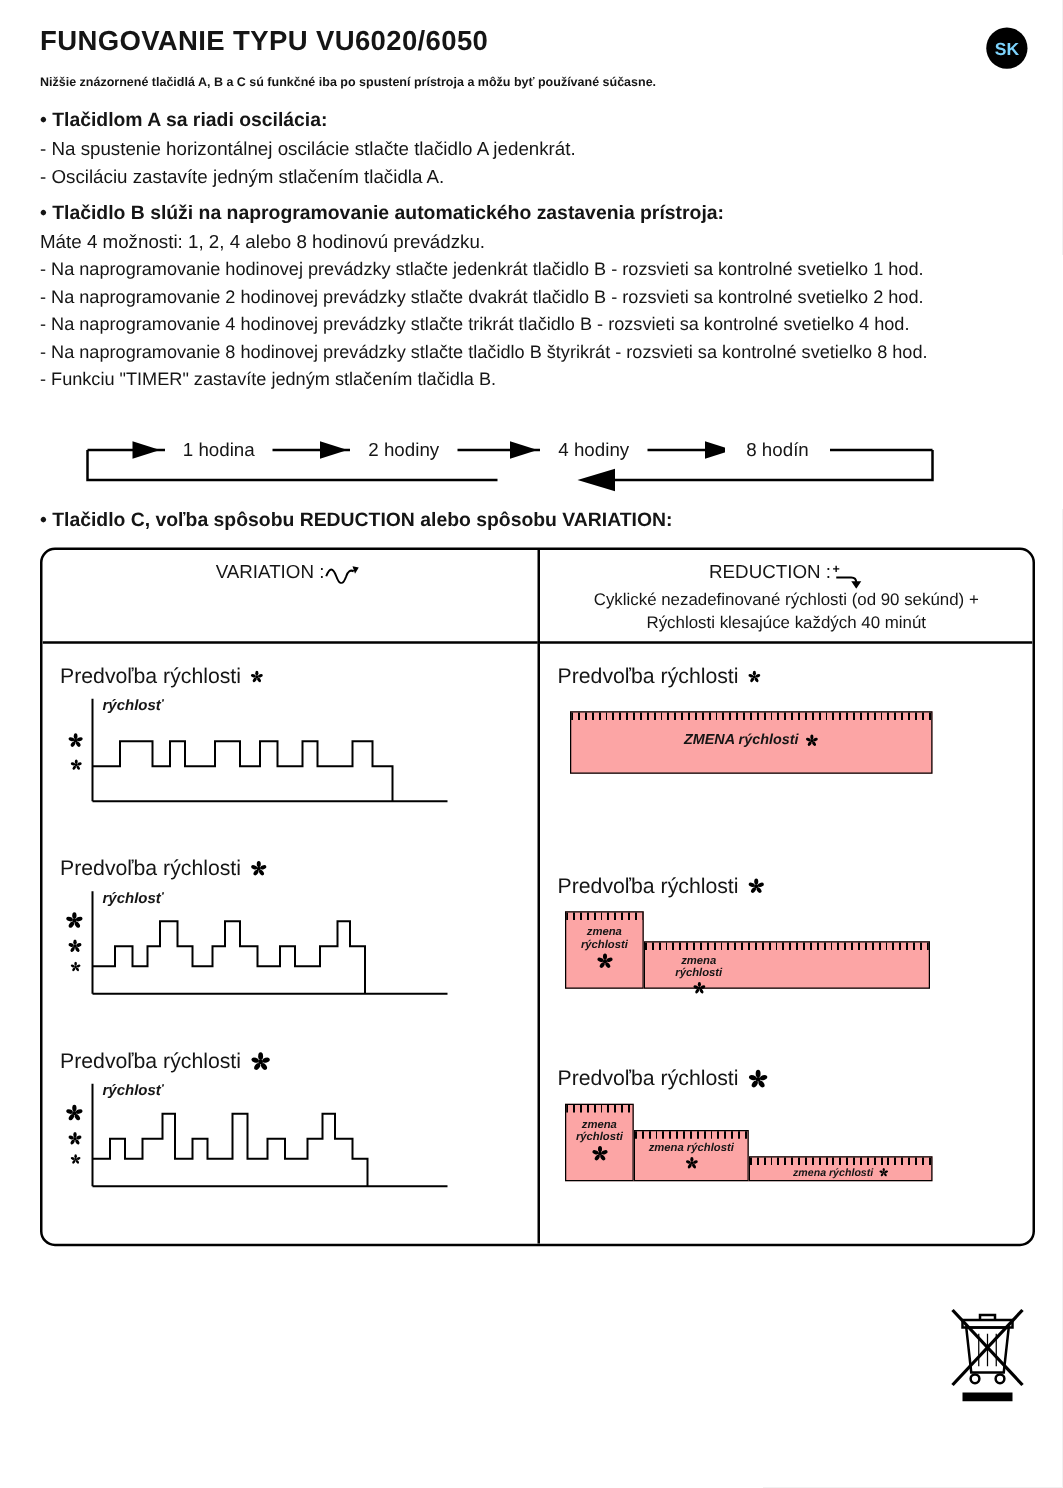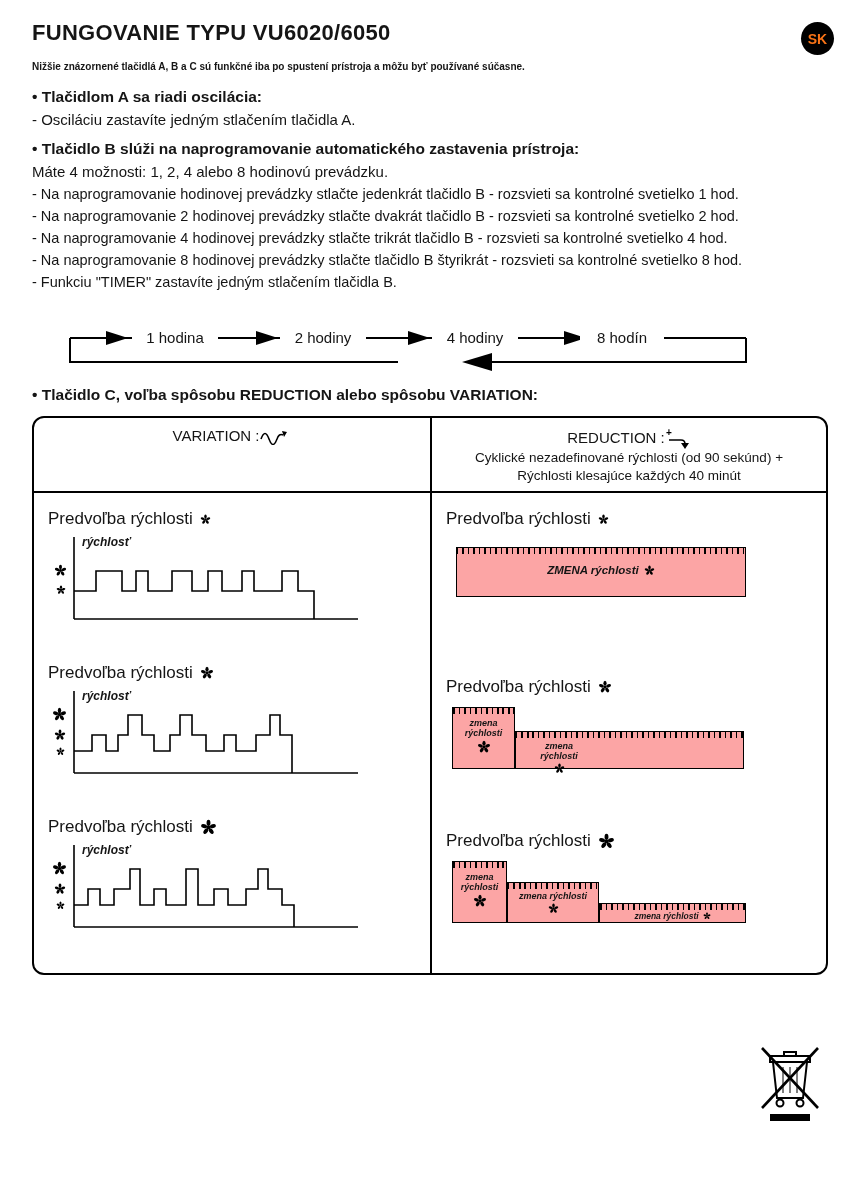--- a/index.html
+++ b/index.html
@@ -1,41 +1,41 @@
 <!DOCTYPE html>
 <html><head>
 <meta charset="utf-8">
 <style>
   html,body{margin:0;padding:0;background:#e8e8e8;}
   .page{position:relative;width:850px;height:1190px;margin:0 auto;background:#ffffff;
         font-family:"Liberation Sans",sans-serif;color:#151515;overflow:hidden;}
   .content{padding:20px 28px 0 32px;}
 
   h1.title{font-size:22px;font-weight:700;letter-spacing:.3px;margin:0 0 14px 0;}
-  .sk-badge{position:absolute;top:22px;right:16px;width:33px;height:33px;border-radius:50%;
-            background:#000;color:#f97316;font-size:14px;font-weight:700;
+  .sk-badge{position:absolute;top:22px;right:28px;width:33px;height:33px;border-radius:50%;
+            background:#000;color:#7dd3fc;font-size:14px;font-weight:700;
             display:flex;align-items:center;justify-content:center;}
 
   p{margin:0;}
   .intro{font-weight:700;font-size:10px;line-height:1.38;max-width:780px;margin-bottom:14px;}
   .bullet{font-weight:700;font-size:15.5px;margin:10px 0 4px 0;}
   .line{font-size:15px;line-height:1.34;margin-bottom:2px;}
   .b-line{font-size:14.5px;line-height:1.38;margin-bottom:2px;}
 
   .timer-wrap{margin:30px 0 0 26px;width:700px;}
   .timer-wrap svg{display:block;}
   .timer-label{font-size:15px;fill:#151515;}
 
   .section-c{}
 
   .mode-table{margin-top:12px;width:792px;border:2px solid #000;border-radius:12px;overflow:hidden;
               display:grid;grid-template-columns:1fr 1fr;grid-template-rows:auto 1fr;background:#fff;}
   .mt-hcell{padding:9px 8px 7px;text-align:center;border-bottom:2px solid #000;}
   .mt-hcell.right,.mt-bcell.right{border-left:2px solid #000;}
-  .mt-title-row{font-size:15px;display:flex;align-items:center;justify-content:center;gap:0;}
+  .mt-title-row{font-size:15px;display:flex;justify-content:center;gap:0;}
   .mt-sub{font-size:13.5px;line-height:1.3;}
   .mt-bcell{padding:8px 0 10px 0;}
   .t-row{height:146px;padding:8px 0 0 14px;position:relative;}
   .row-label{font-size:17px;display:flex;align-items:center;gap:7px;margin-bottom:4px;}
 
   .fan{flex:0 0 auto;}
   .f-sm{width:11px;height:11px;}
   .f-md{width:14px;height:14px;}
   .f-lg{width:17px;height:17px;}
 
@@ -86,20 +86,21 @@
 
 <div class="page">
   <div class="sk-badge">SK</div>
 
   <div class="content">
     <h1 class="title">FUNGOVANIE TYPU VU6020/6050</h1>
 
     <p class="intro">Nižšie znázornené tlačidlá A, B a C sú funkčné iba po spustení prístroja a môžu byť používané súčasne.</p>
 
     <p class="bullet">• Tlačidlom A sa riadi oscilácia:</p>
+    <p class="line">- Na spustenie horizontálnej oscilácie stlačte tlačidlo A jedenkrát.</p>
     <p class="line">- Osciláciu zastavíte jedným stlačením tlačidla A.</p>
 
     <p class="bullet">• Tlačidlo B slúži na naprogramovanie automatického zastavenia prístroja:</p>
     <p class="line">Máte 4 možnosti: 1, 2, 4 alebo 8 hodinovú prevádzku.</p>
     <p class="b-line">- Na naprogramovanie hodinovej prevádzky stlačte jedenkrát tlačidlo B - rozsvieti sa kontrolné svetielko 1 hod.</p>
     <p class="b-line">- Na naprogramovanie 2 hodinovej prevádzky stlačte dvakrát tlačidlo B - rozsvieti sa kontrolné svetielko 2 hod.</p>
     <p class="b-line">- Na naprogramovanie 4 hodinovej prevádzky stlačte trikrát tlačidlo B - rozsvieti sa kontrolné svetielko 4 hod.</p>
     <p class="b-line">- Na naprogramovanie 8 hodinovej prevádzky stlačte tlačidlo B štyrikrát - rozsvieti sa kontrolné svetielko 8 hod.</p>
     <p class="b-line">- Funkciu "TIMER" zastavíte jedným stlačením tlačidla B.</p>
 

